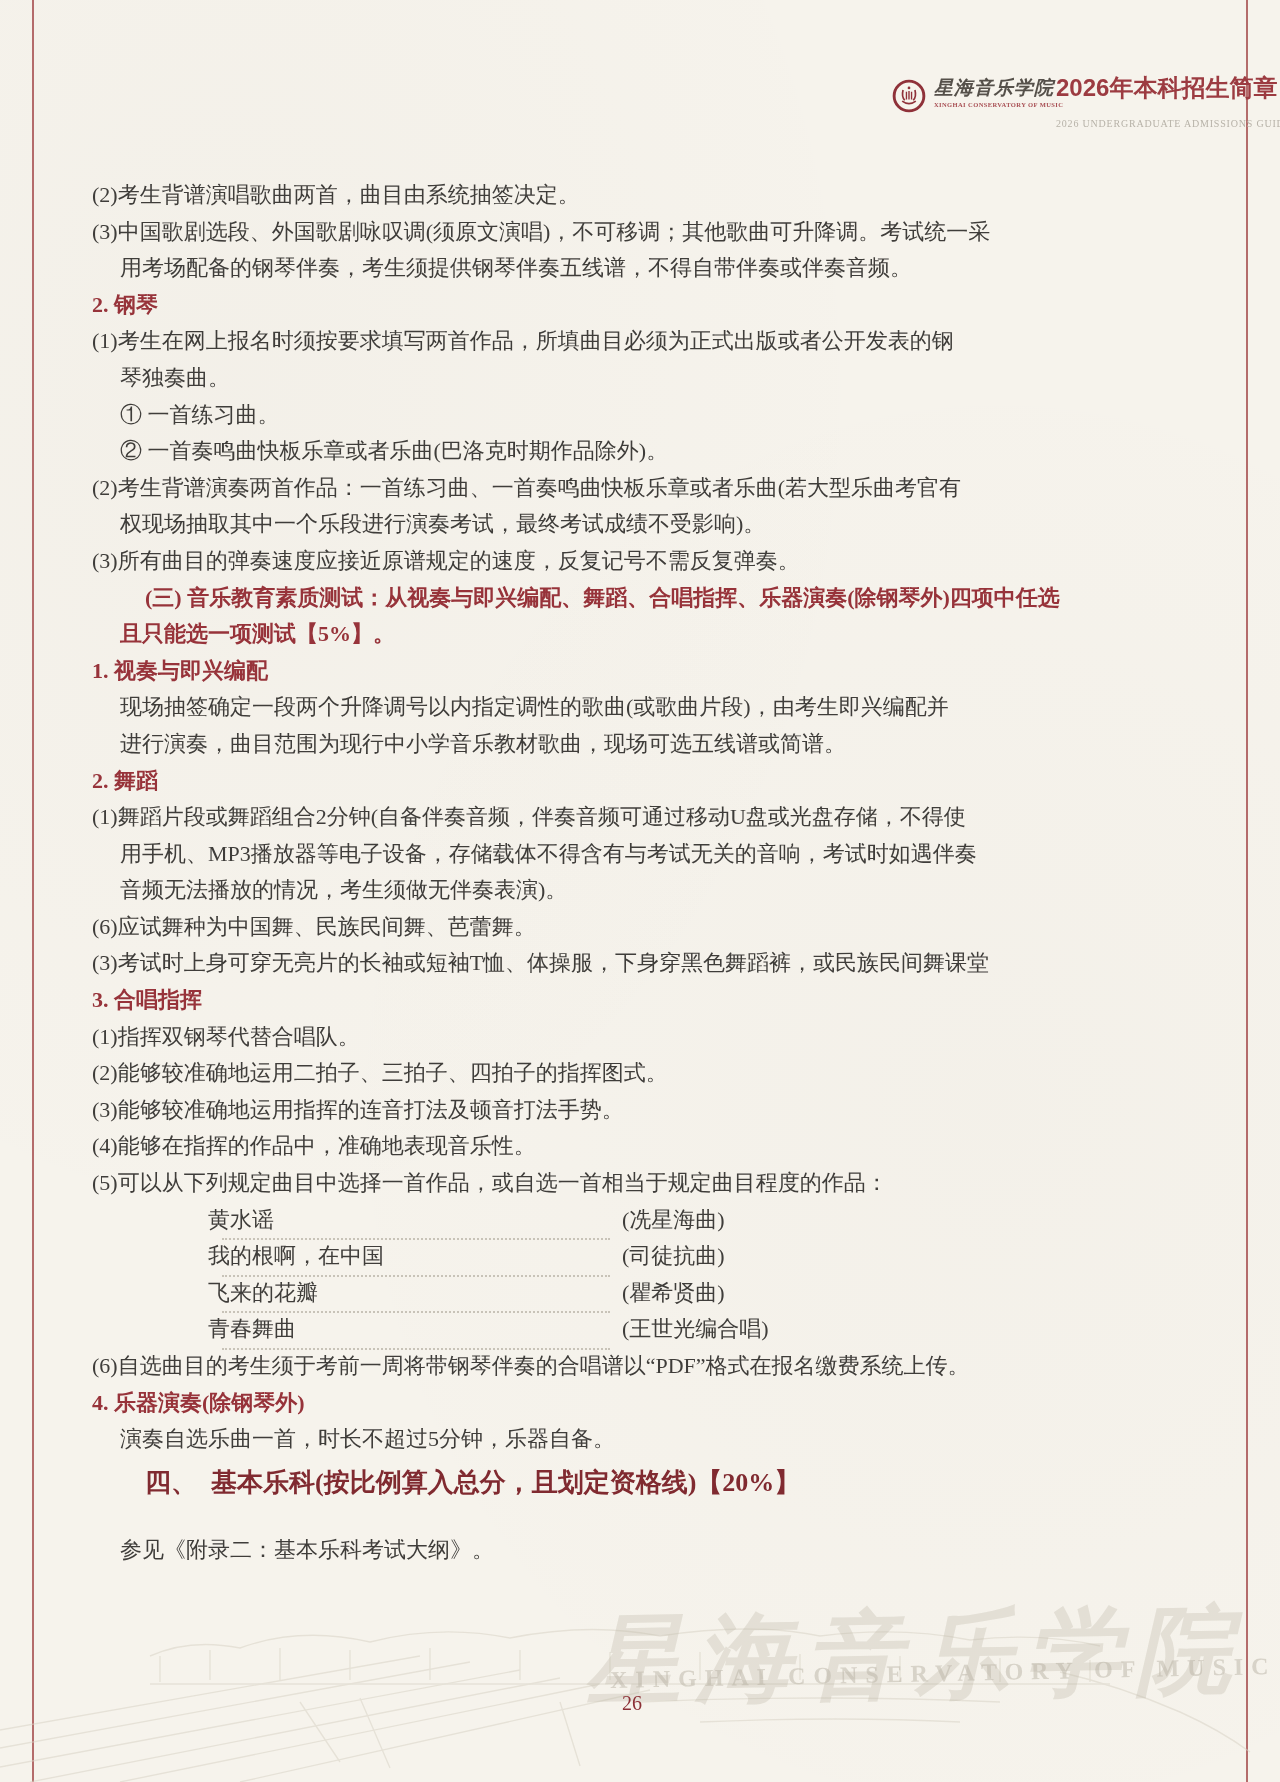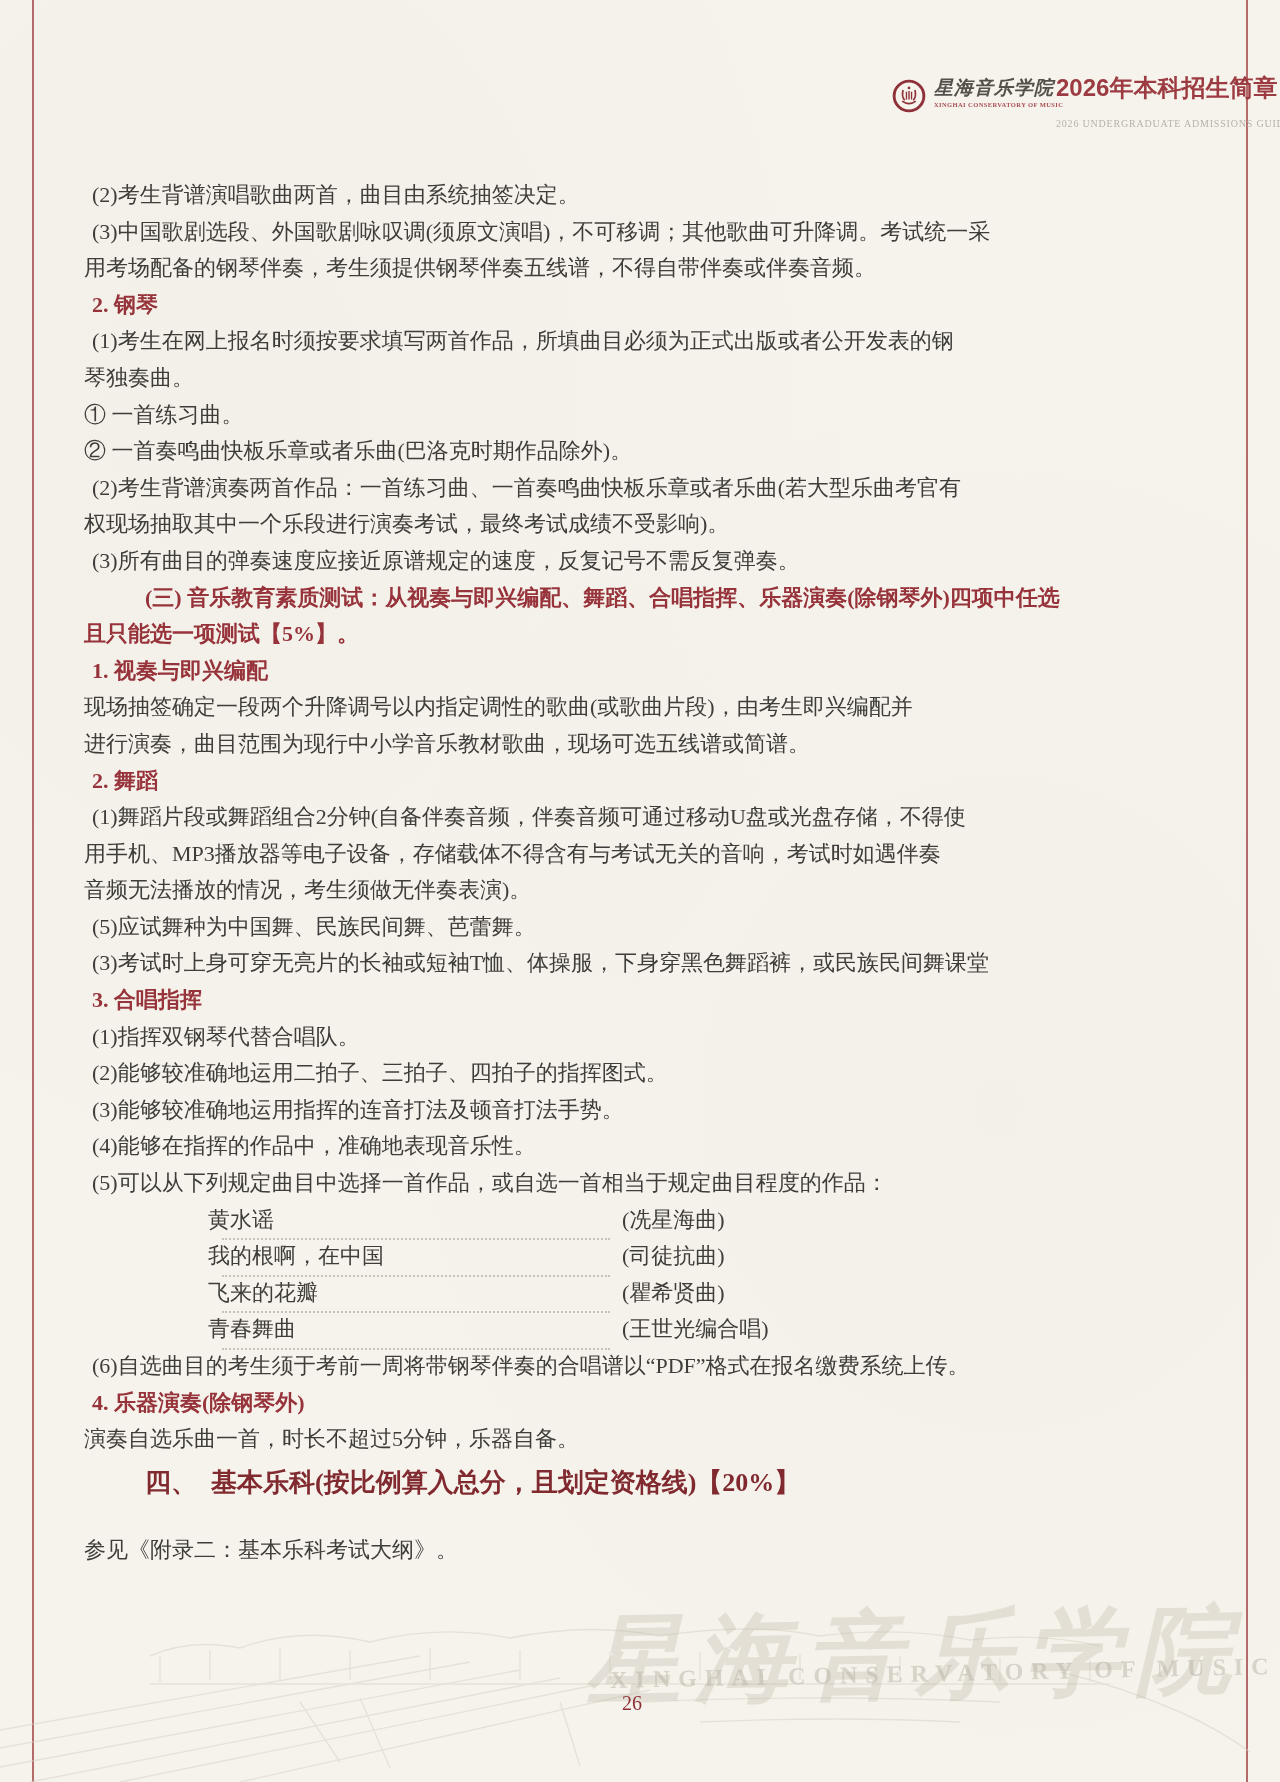--- a/index.html
+++ b/index.html
@@ -28,21 +28,21 @@
   .brand-en{font-size:6.5px;font-weight:bold;color:#a84e53;letter-spacing:.4px;white-space:nowrap;margin-top:1px;}
   .doc-title{margin-left:14px;flex:0 0 auto;}
   .title-cn{font-size:24px;font-weight:bold;color:#9c3b41;white-space:nowrap;line-height:24px;font-family:"Liberation Sans","DejaVu Sans",sans-serif;}
   .title-en{font-size:10px;color:#b7b2a8;letter-spacing:.8px;white-space:nowrap;margin-top:18px;}
 
   
   .content{position:absolute;top:177px;left:0;right:0;color:#3f3d3a;}
   .ln{height:36.6px;line-height:36.6px;font-size:22px;white-space:nowrap;margin:0;}
   .i0{padding-left:145px;}
   .i1{padding-left:92px;}
-  .i2{padding-left:84px;}
+  .i2{padding-left:120px;}
   .r{color:#97333a;font-weight:bold;}
   .song{display:flex;padding-left:208px;}
   .sl{display:flex;width:414px;flex-direction:column;}
   .st{white-space:nowrap;}
   .sdots{flex:1;border-bottom:2px dotted #c8c3b8;margin:0 12px 10px 14px;}
   .sc{white-space:nowrap;}
   .big{padding-left:145px;height:46px;line-height:46px;font-size:26px;font-weight:bold;color:#802a30;margin-top:2px;white-space:nowrap;}
   .hnum{display:inline-block;width:66px;}
 
   
@@ -93,21 +93,21 @@
     <p class="ln i1">(3)所有曲目的弹奏速度应接近原谱规定的速度，反复记号不需反复弹奏。</p>
     <p class="ln i0 r">(三) 音乐教育素质测试：从视奏与即兴编配、舞蹈、合唱指挥、乐器演奏(除钢琴外)四项中任选</p>
     <p class="ln i2 r">且只能选一项测试【5%】。</p>
     <p class="ln i1 r">1. 视奏与即兴编配</p>
     <p class="ln i2">现场抽签确定一段两个升降调号以内指定调性的歌曲(或歌曲片段)，由考生即兴编配并</p>
     <p class="ln i2">进行演奏，曲目范围为现行中小学音乐教材歌曲，现场可选五线谱或简谱。</p>
     <p class="ln i1 r">2. 舞蹈</p>
     <p class="ln i1">(1)舞蹈片段或舞蹈组合2分钟(自备伴奏音频，伴奏音频可通过移动U盘或光盘存储，不得使</p>
     <p class="ln i2">用手机、MP3播放器等电子设备，存储载体不得含有与考试无关的音响，考试时如遇伴奏</p>
     <p class="ln i2">音频无法播放的情况，考生须做无伴奏表演)。</p>
-    <p class="ln i1">(5)应试舞种为中国舞、民族民间舞、芭蕾舞。</p>
+    <p class="ln i1">(6)应试舞种为中国舞、民族民间舞、芭蕾舞。</p>
     <p class="ln i1">(3)考试时上身可穿无亮片的长袖或短袖T恤、体操服，下身穿黑色舞蹈裤，或民族民间舞课堂</p>
     <p class="ln i1 r">3. 合唱指挥</p>
     <p class="ln i1">(1)指挥双钢琴代替合唱队。</p>
     <p class="ln i1">(2)能够较准确地运用二拍子、三拍子、四拍子的指挥图式。</p>
     <p class="ln i1">(3)能够较准确地运用指挥的连音打法及顿音打法手势。</p>
     <p class="ln i1">(4)能够在指挥的作品中，准确地表现音乐性。</p>
     <p class="ln i1">(5)可以从下列规定曲目中选择一首作品，或自选一首相当于规定曲目程度的作品：</p>
 
     <div class="ln song">
       <span class="sl">

